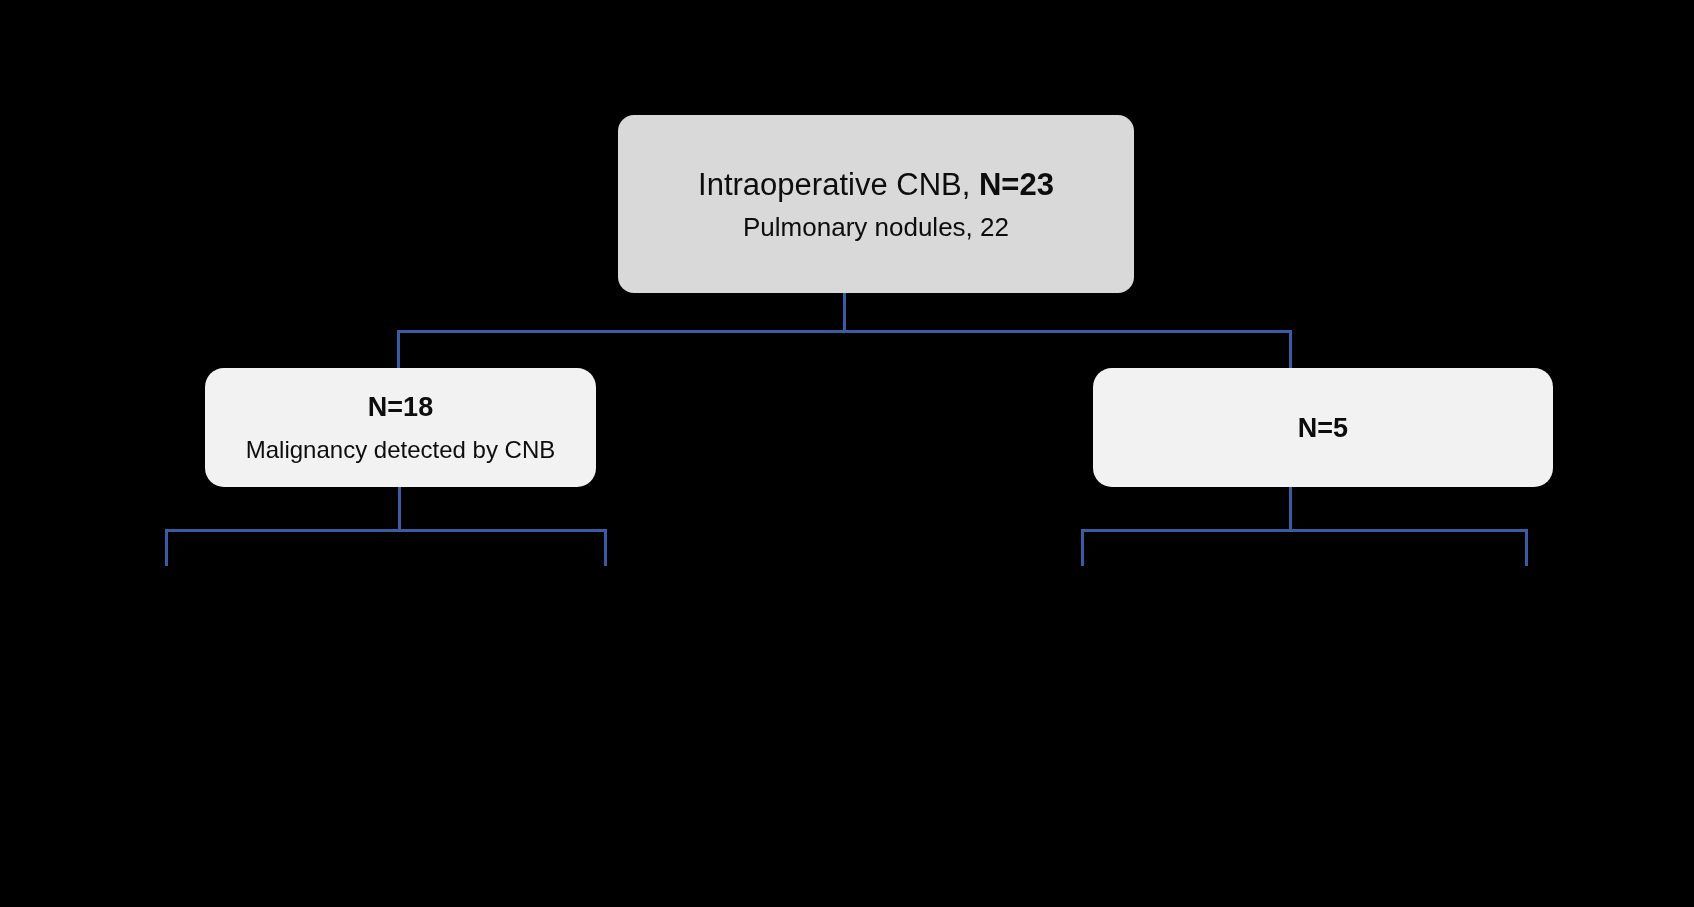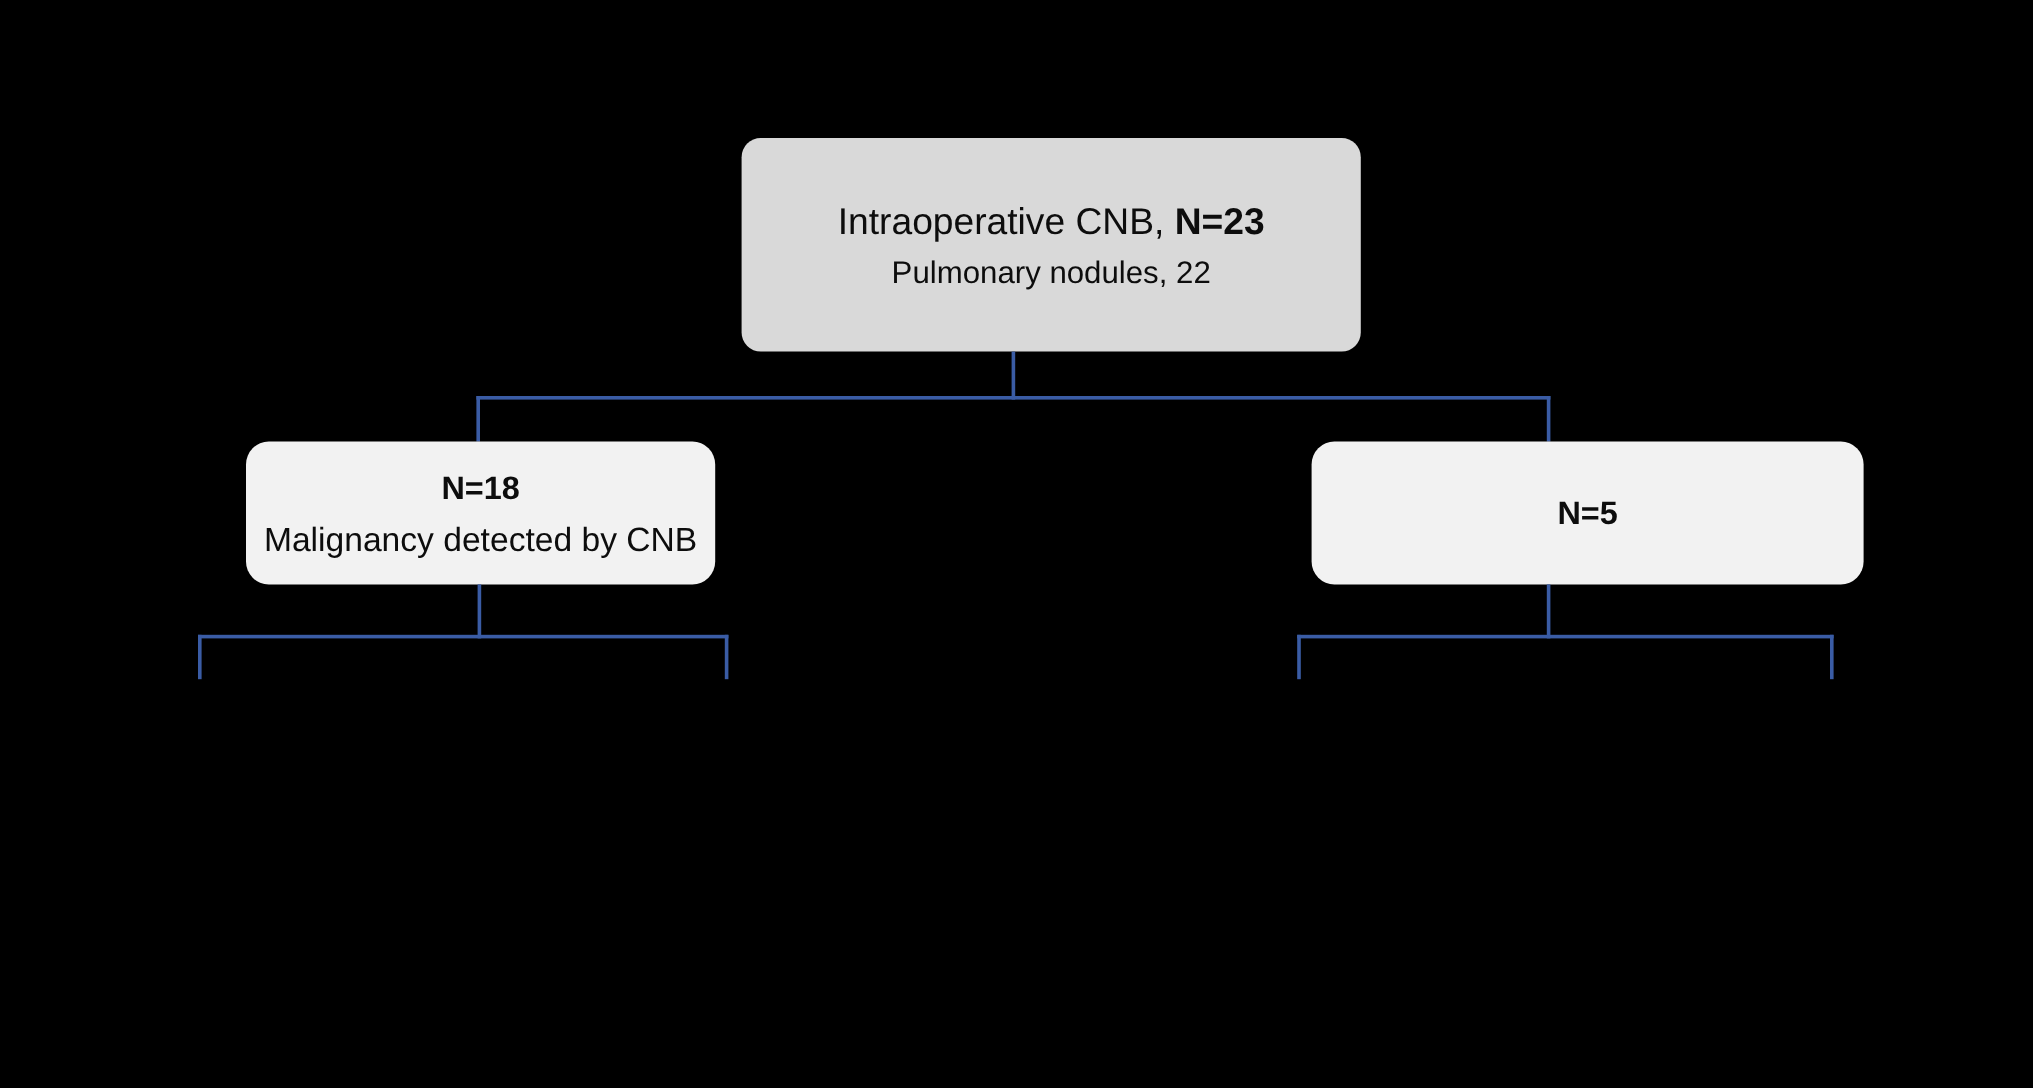--- a/index.html
+++ b/index.html
@@ -40,21 +40,21 @@
     background: var(--child-fill);
     border-radius: 19px;
     gap: 12px;
   }
   .node.child.left  { left: 205px;  width: 391px; }
   .node.child.right { left: 1093px; width: 460px; }
   .root-title  { font-size: 31px; line-height: 36px; font-weight: 400; }
   .root-title b { font-weight: 700; }
   .root-detail { font-size: 26px; line-height: 30px; }
   .child-count { font-size: 27px; line-height: 32px; font-weight: 700; }
-  .child-label { font-size: 28px; line-height: 30px; text-align: right; }
+  .child-label { font-size: 24px; line-height: 30px; text-align: right; }
   .cn { position: absolute; background: var(--connector); }
 </style>
 </head>
 <body>
 
 <div class="canvas">
 
   <div class="node root">
     <div class="root-title"><span>Intraoperative CNB,</span> <b>N=23</b></div>
     <div class="root-detail">Pulmonary nodules, 22</div>

